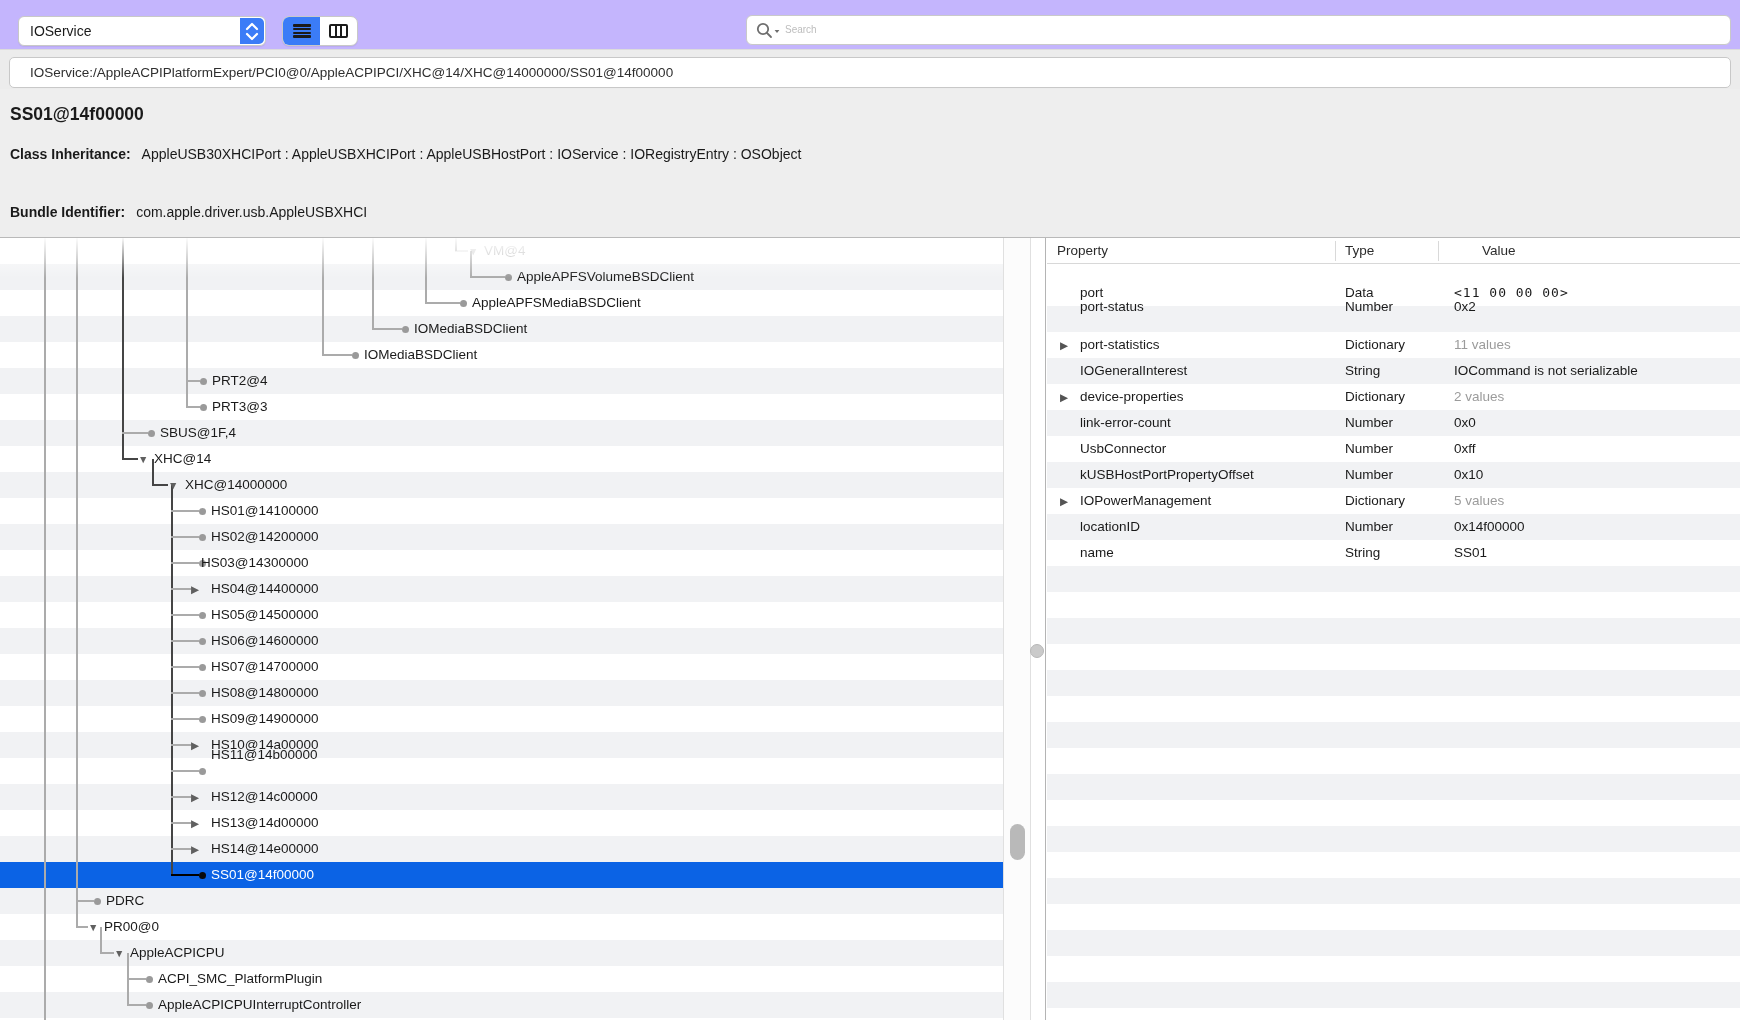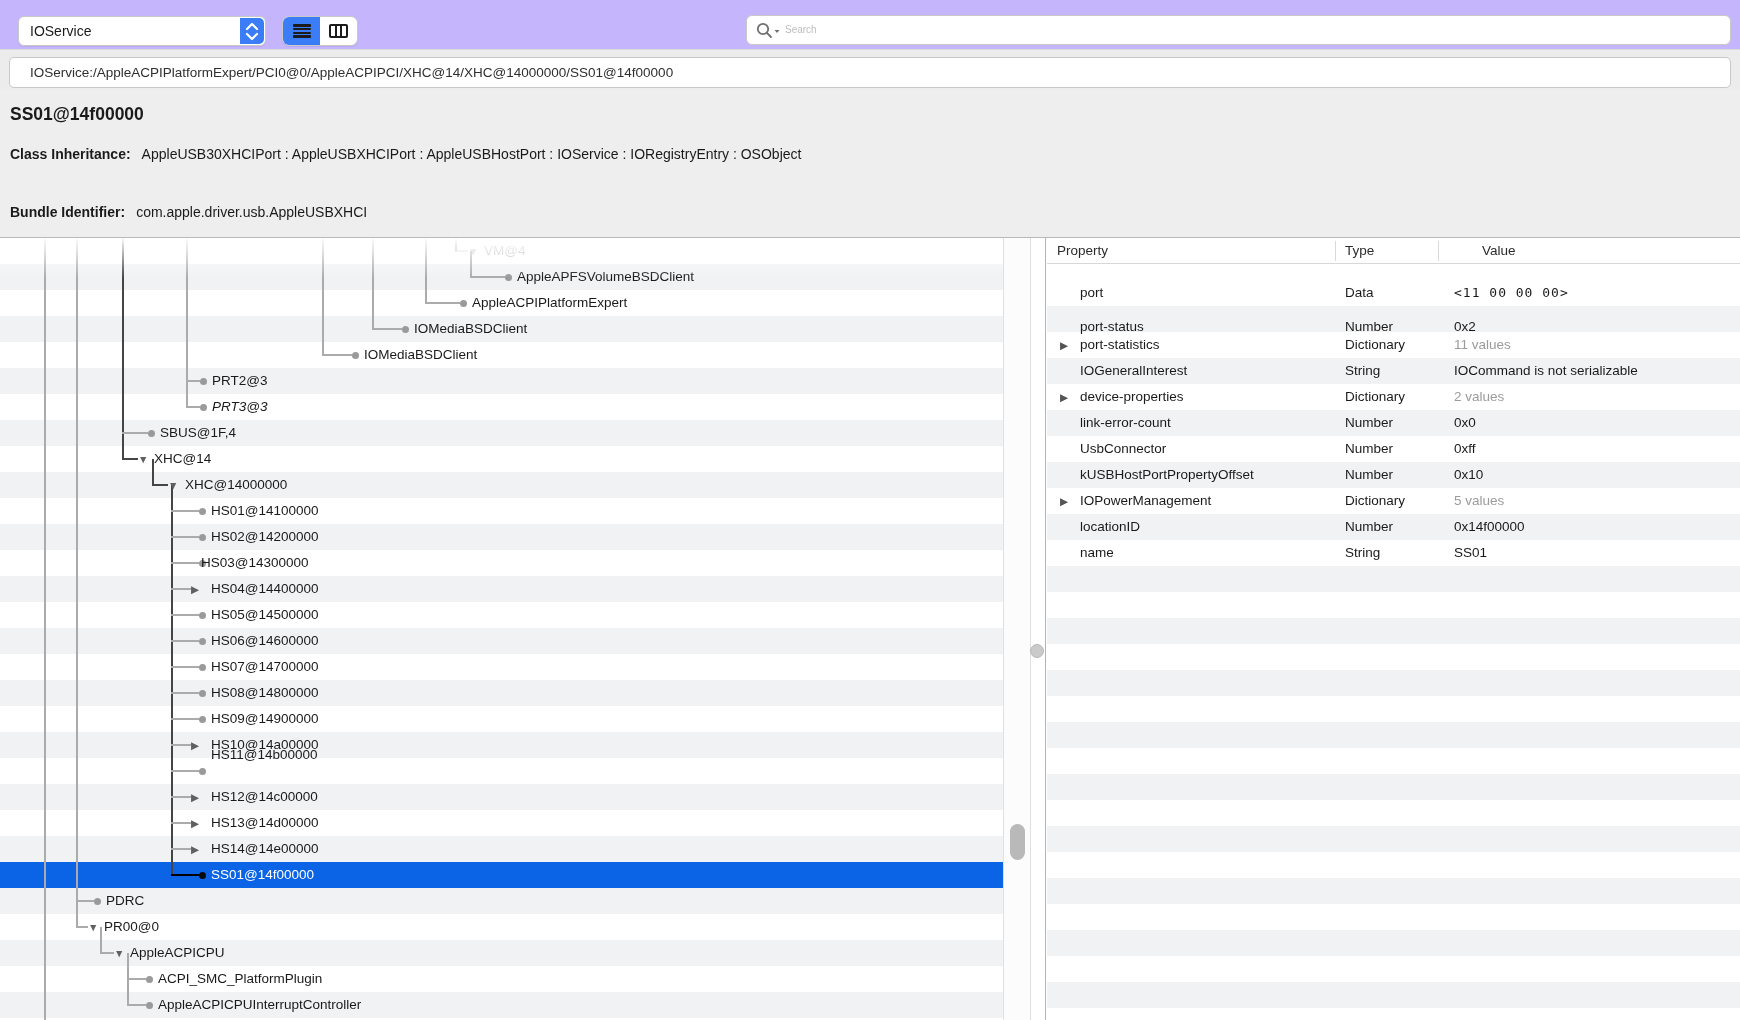--- a/index.html
+++ b/index.html
@@ -154,33 +154,33 @@
       <div class="guide light" style="left: 100px; top: 689px; height: 26px;"></div>
       <div class="guide light" style="left: 127px; top: 715px; height: 52px;"></div>
       <div class="elbow light row-faded" style="left: 455px; top: 12px; width: 13px;"></div>
       <div class="tri row-faded" style="left: 468px; top: 8px;">▼</div>
       <div class="tree-label row-faded" style="left: 484px; top: 0px;">VM@4</div>
       <div class="elbow light" style="left: 470px; top: 38px; width: 35px;"></div>
       <div class="dot " style="left: 505px; top: 35.5px;"></div>
       <div class="tree-label" style="left: 517px; top: 26px;">AppleAPFSVolumeBSDClient</div>
       <div class="elbow light" style="left: 425px; top: 64px; width: 35px;"></div>
       <div class="dot " style="left: 460px; top: 61.5px;"></div>
-      <div class="tree-label" style="left: 472px; top: 52px;">AppleACPIPlatformExpert</div>
+      <div class="tree-label" style="left: 472px; top: 52px;">AppleAPFSMediaBSDClient</div>
       <div class="elbow light" style="left: 372px; top: 90px; width: 30px;"></div>
       <div class="dot " style="left: 402px; top: 87.5px;"></div>
       <div class="tree-label" style="left: 414px; top: 78px;">IOMediaBSDClient</div>
       <div class="elbow light" style="left: 322px; top: 116px; width: 30px;"></div>
       <div class="dot " style="left: 352px; top: 113.5px;"></div>
       <div class="tree-label" style="left: 364px; top: 104px;">IOMediaBSDClient</div>
       <div class="elbow light" style="left: 186px; top: 142px; width: 14px;"></div>
       <div class="dot " style="left: 200px; top: 139.5px;"></div>
-      <div class="tree-label" style="left: 212px; top: 130px;">PRT2@3</div>
+      <div class="tree-label" style="left: 212px; top: 130px;">PRT2@4</div>
       <div class="elbow light" style="left: 186px; top: 168px; width: 14px;"></div>
       <div class="dot " style="left: 200px; top: 165.5px;"></div>
-      <div class="tree-label" style="left: 212px; top: 156px; font-style: italic;">PRT3@3</div>
+      <div class="tree-label" style="left: 212px; top: 156px;">PRT3@3</div>
       <div class="elbow light" style="left: 122px; top: 194px; width: 26px;"></div>
       <div class="dot " style="left: 148px; top: 191.5px;"></div>
       <div class="tree-label" style="left: 160px; top: 182px;">SBUS@1F,4</div>
       <div class="elbow dark" style="left: 122px; top: 220px; width: 16px;"></div>
       <div class="tri" style="left: 138px; top: 216px;">▼</div>
       <div class="tree-label" style="left: 154px; top: 208px;">XHC@14</div>
       <div class="elbow dark" style="left: 152px; top: 246px; width: 16px;"></div>
       <div class="tri" style="left: 168px; top: 242px;">▼</div>
       <div class="tree-label" style="left: 185px; top: 234px;">XHC@14000000</div>
       <div class="elbow light" style="left: 171px; top: 272px; width: 28px;"></div>
@@ -259,21 +259,21 @@
       <span class="h h-val">Value</span>
       <span class="sep" style="left:288px"></span>
       <span class="sep" style="left:391px"></span>
     </div>
     <div class="props-rows" id="propsRows">
         <div class="prow" style="top: 0px;">
           <span class="name">port</span>
           <span class="type">Data</span>
           <span class="val mono">&lt;11 00 00 00&gt;</span>
         </div>
-        <div class="prow" style="top: 34px;">
+        <div class="prow" style="top: 14px;">
           <span class="name">port-status</span>
           <span class="type">Number</span>
           <span class="val">0x2</span>
         </div>
         <div class="prow" style="top: 52px;">
           <span class="ptri">▶</span>
           <span class="name">port-statistics</span>
           <span class="type">Dictionary</span>
           <span class="val dim">11 values</span>
         </div>

